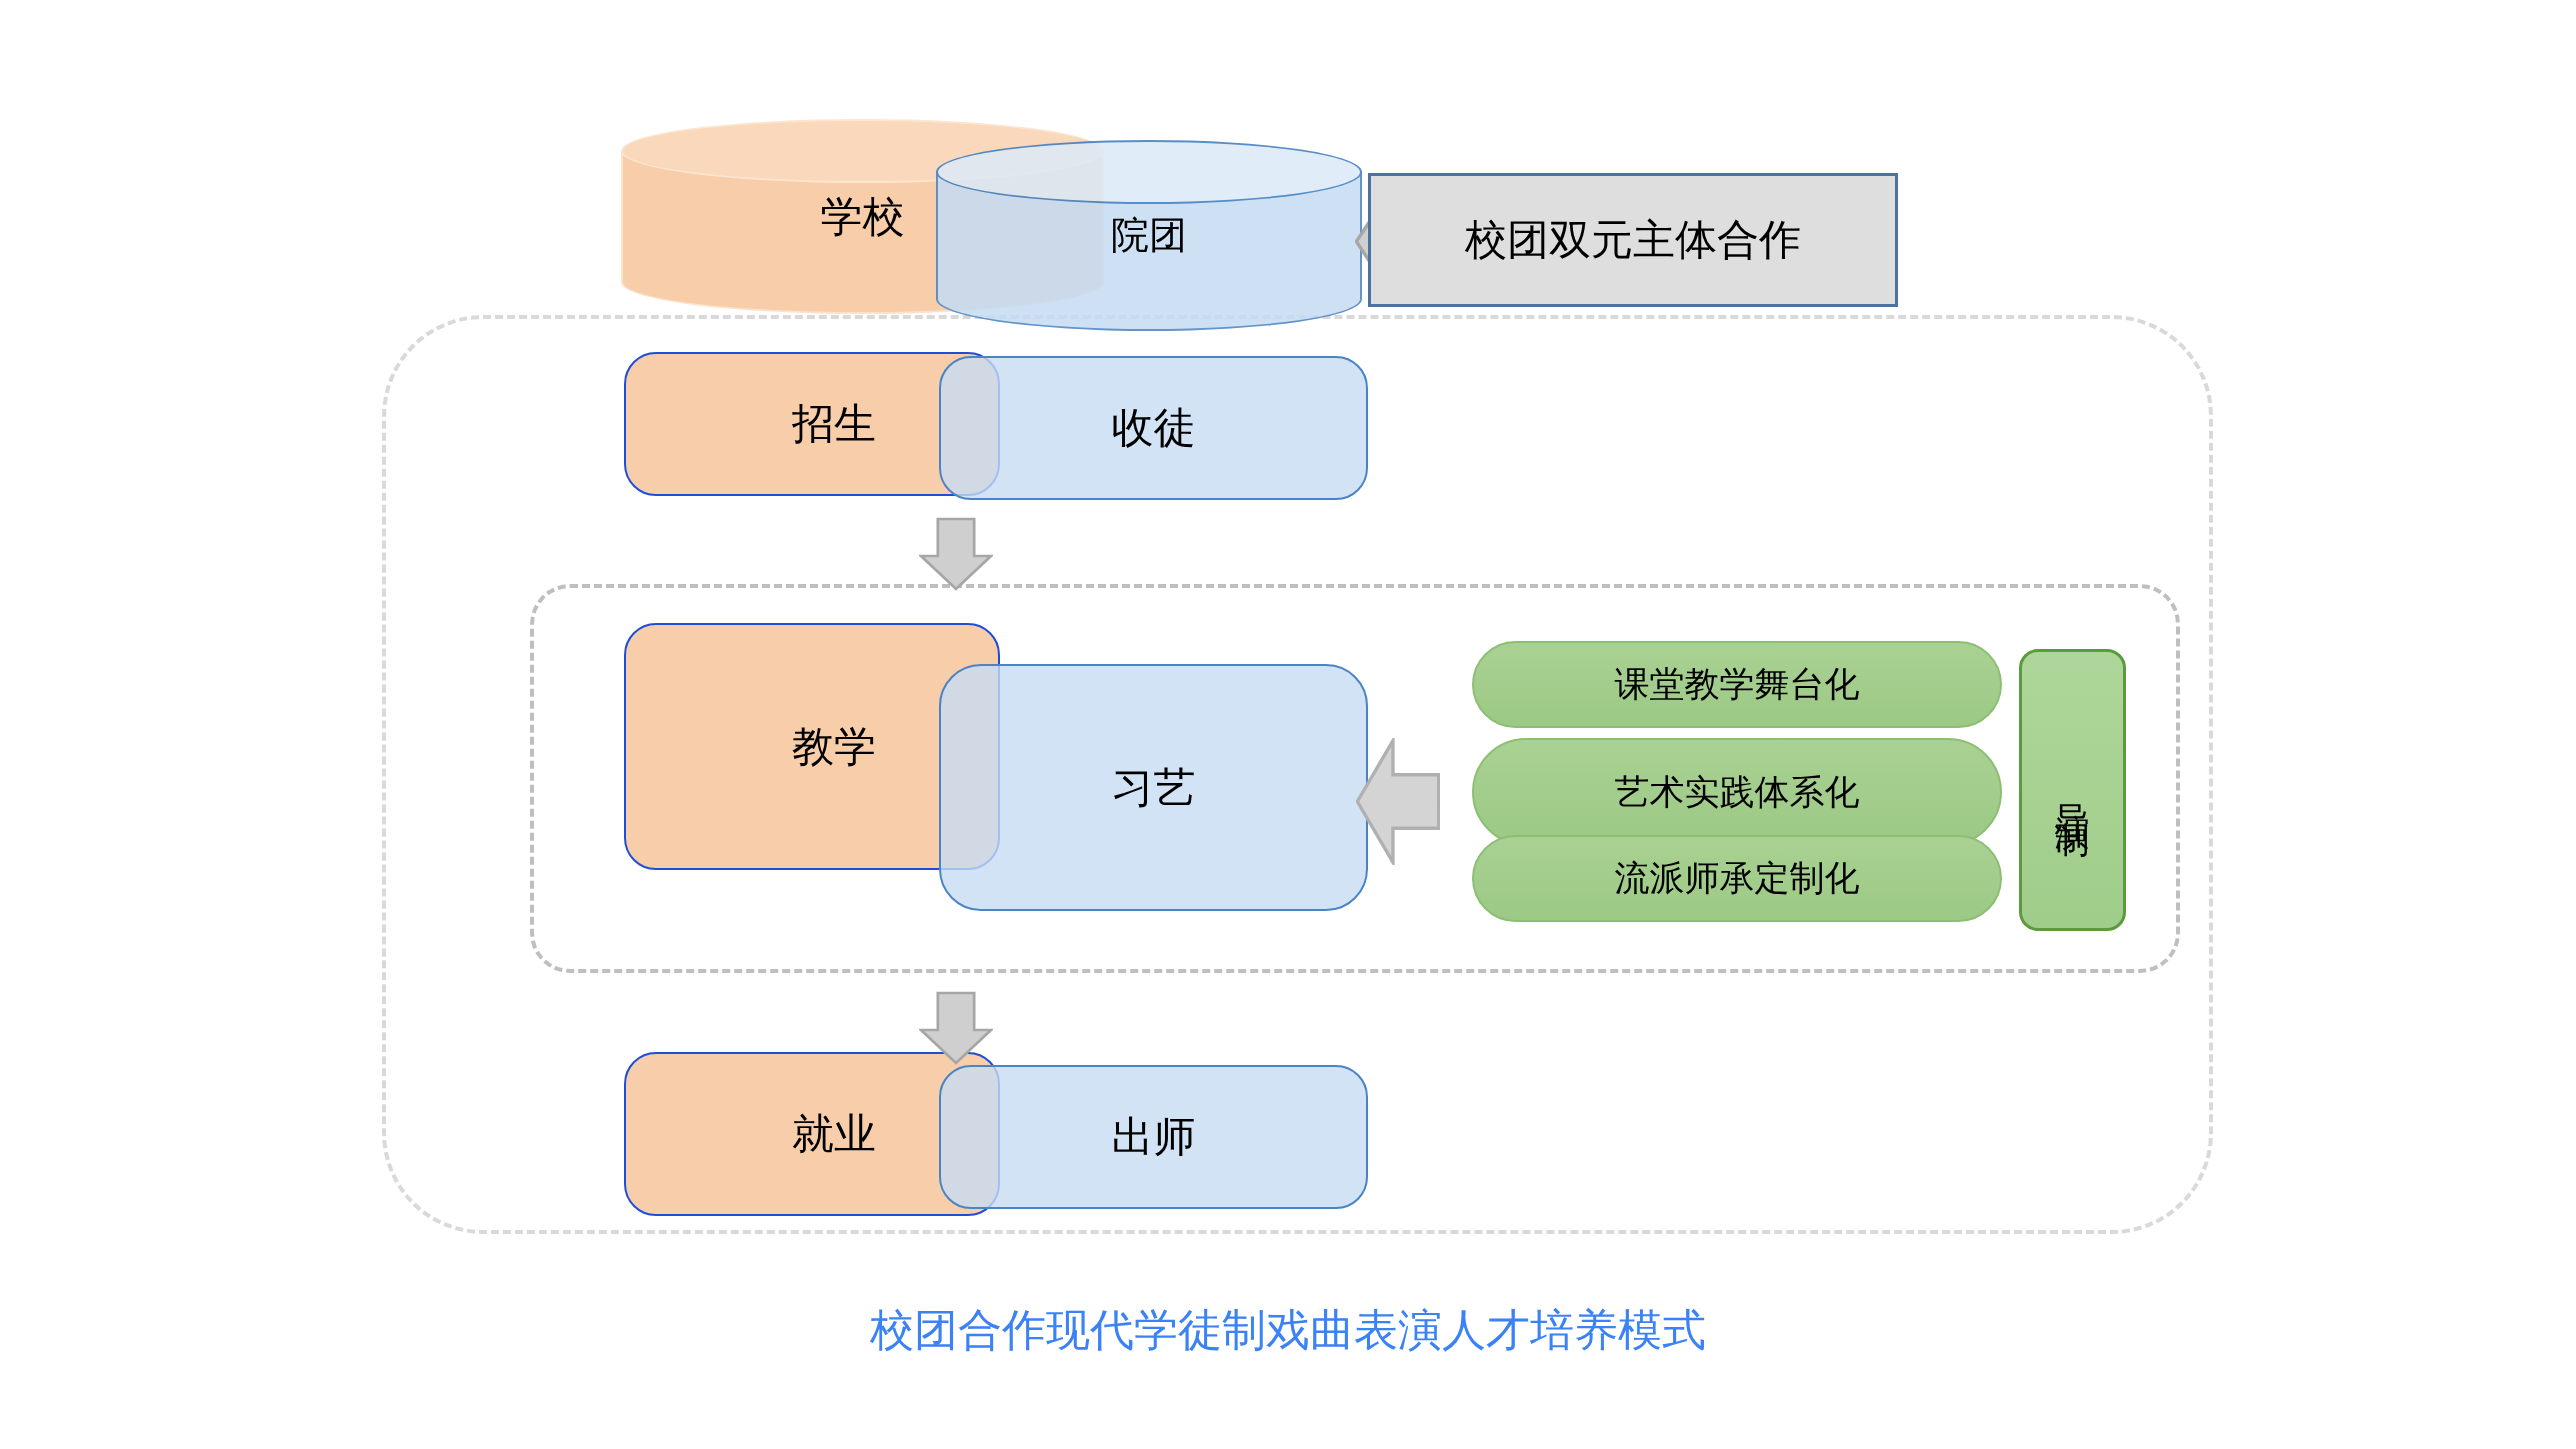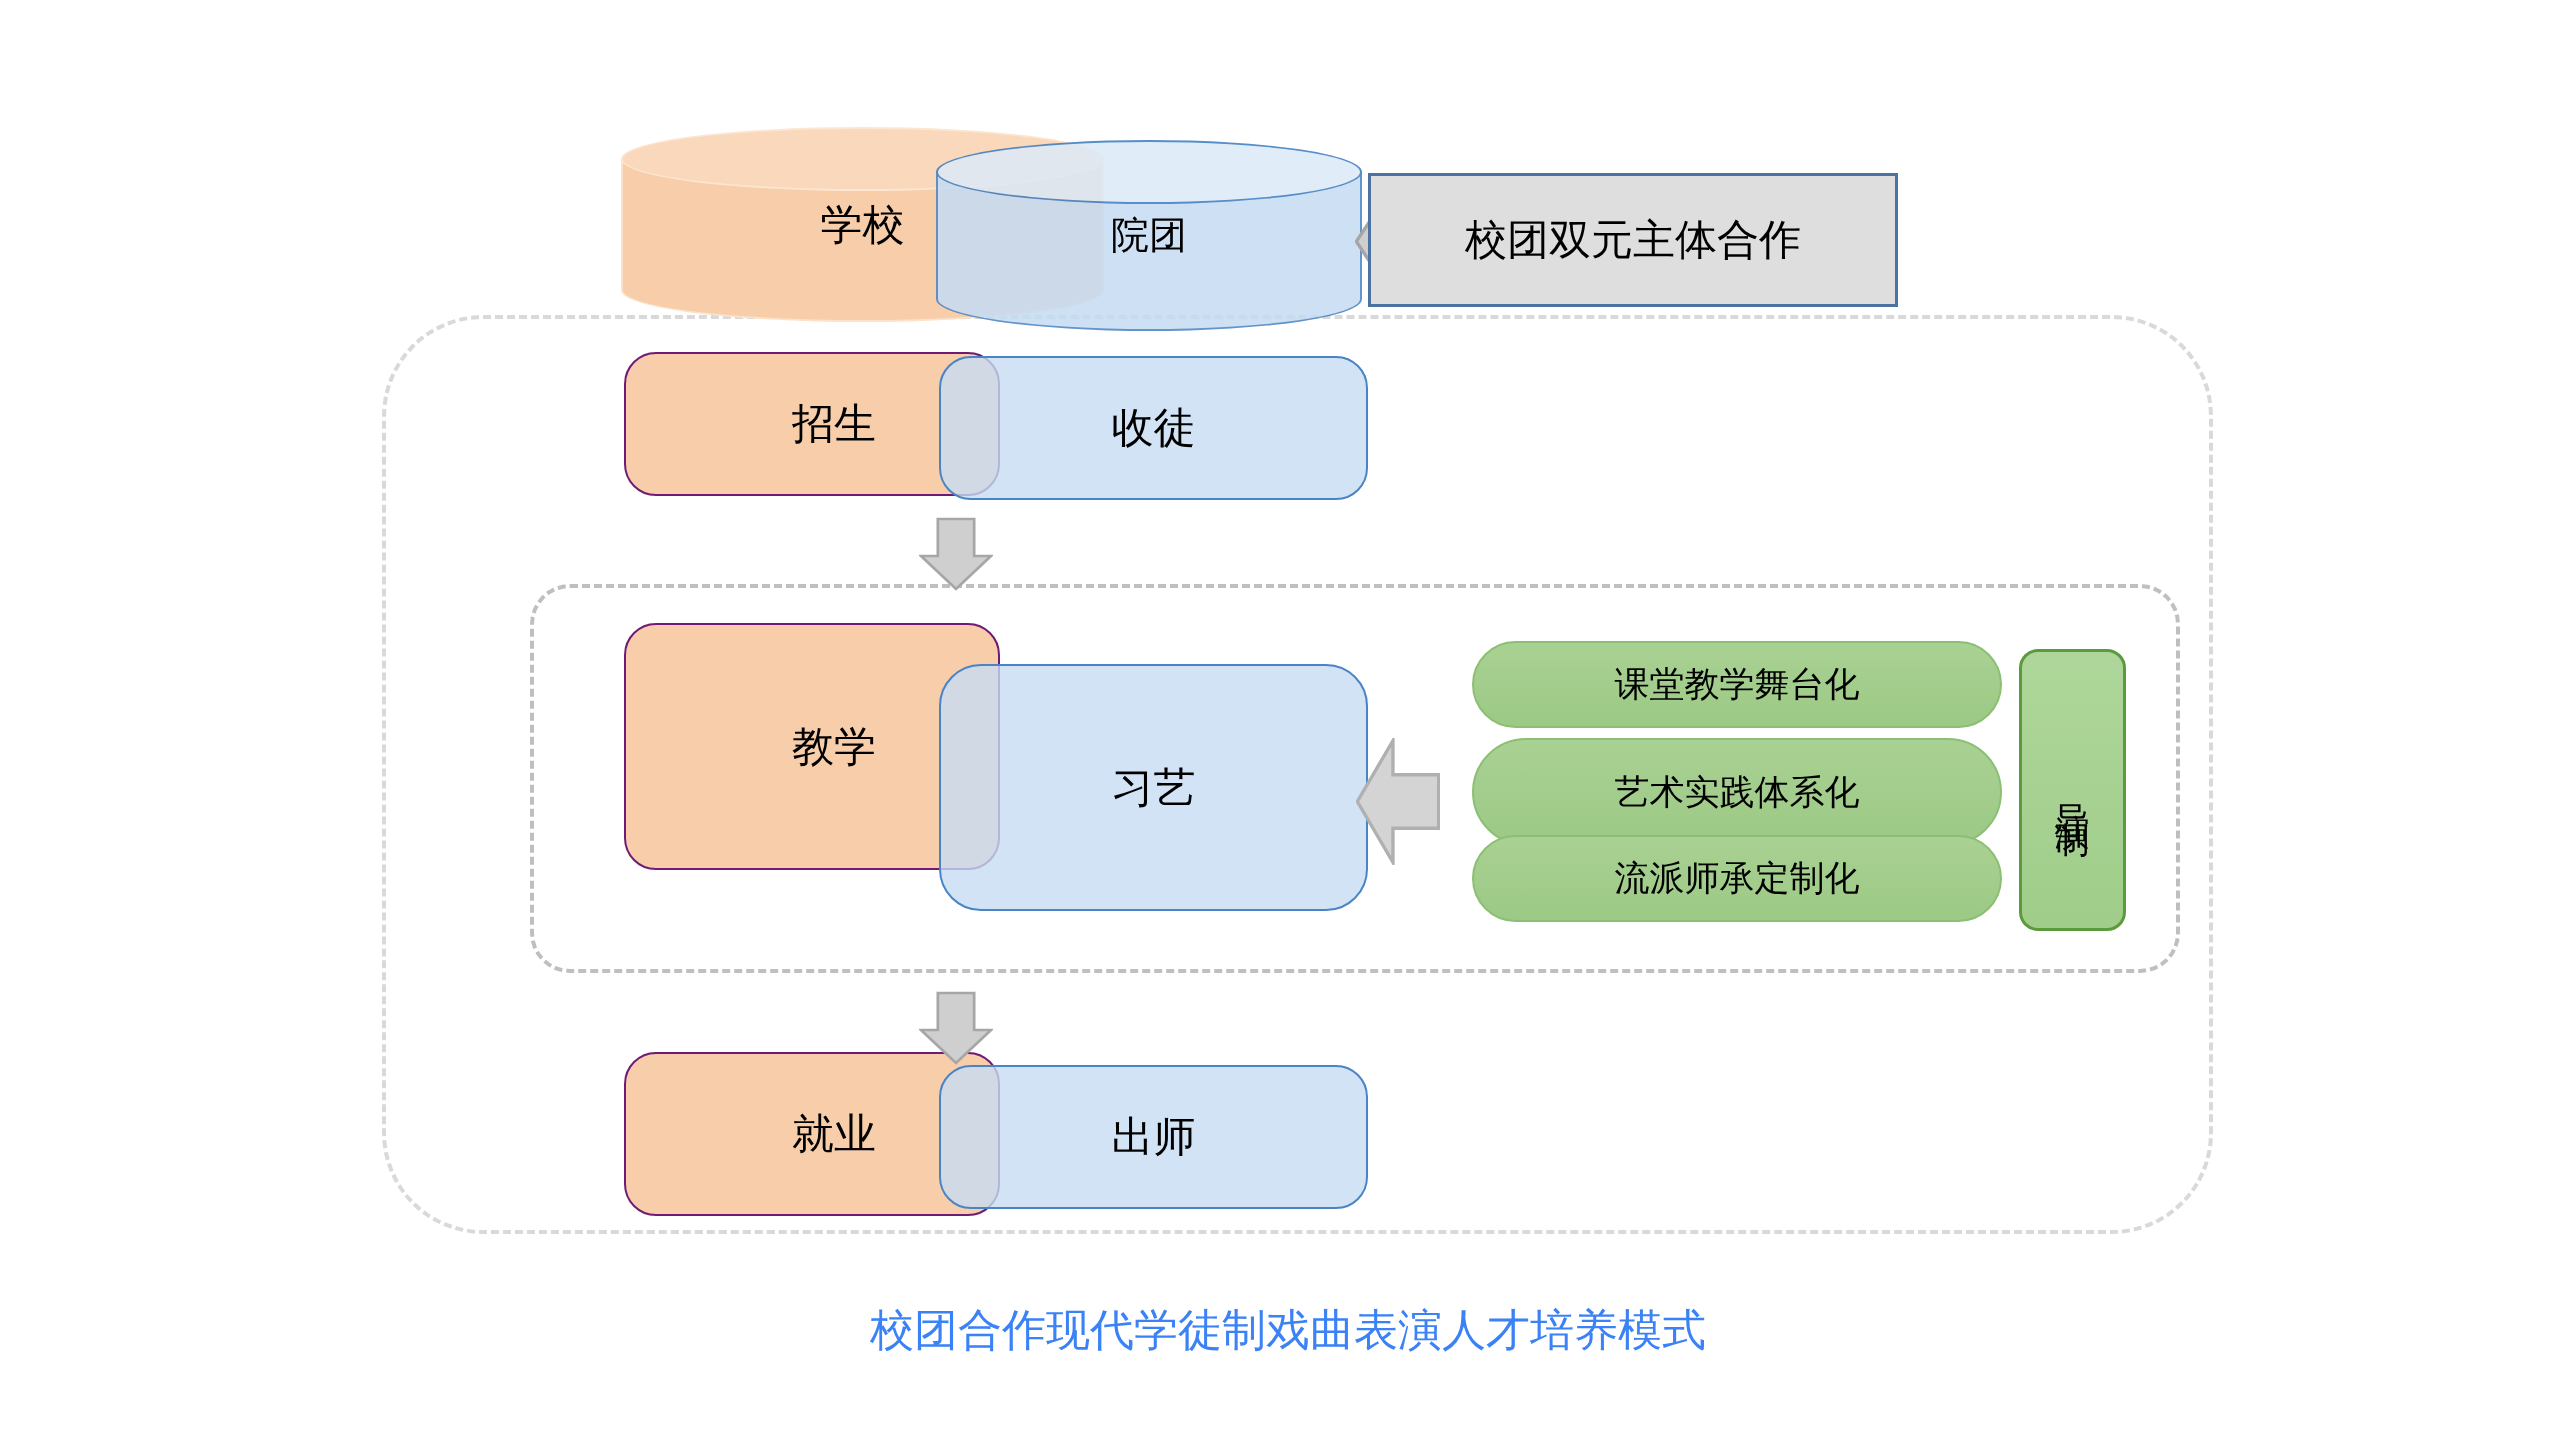--- a/index.html
+++ b/index.html
@@ -111,21 +111,21 @@
     position: absolute;
     box-sizing: border-box;
     display: flex;
     align-items: center;
     justify-content: center;
     font-size: 42px;
     color: #000;
   }
   .rbox-orange {
     background: #F7CDAA;
-    border: 2px solid #701a75;
+    border: 2px solid #1d4ed8;
     border-radius: 32px;
     padding-left: 44px;
   }
   .rbox-blue {
     background: rgba(197,220,243,0.80);
     border: 2px solid #4A84C4;
     border-radius: 32px;
   }
   .rbox-blue.big { border-radius: 42px; }
 
@@ -202,21 +202,21 @@
 </style>
 </head>
 <body>
 
 <div id="stage">
 
   <div class="dashed-outer"></div>
 
   <div class="dashed-inner"></div>
 
-  <div class="cyl cyl-orange" style="left:621px; top:127px; width:483px; height:195px; z-index:2;">
+  <div class="cyl cyl-orange" style="left:621px; top:119px; width:483px; height:195px; z-index:2;">
     <div class="bottom"></div>
     <div class="body"></div>
     <div class="top"></div>
     <div class="cyl-label">学校</div>
   </div>
 
   <div class="cyl cyl-blue" style="left:936px; top:140px; width:426px; height:191px; z-index:3; opacity:0.86;">
     <div class="bottom"></div>
     <div class="body"></div>
     <div class="top"></div>

